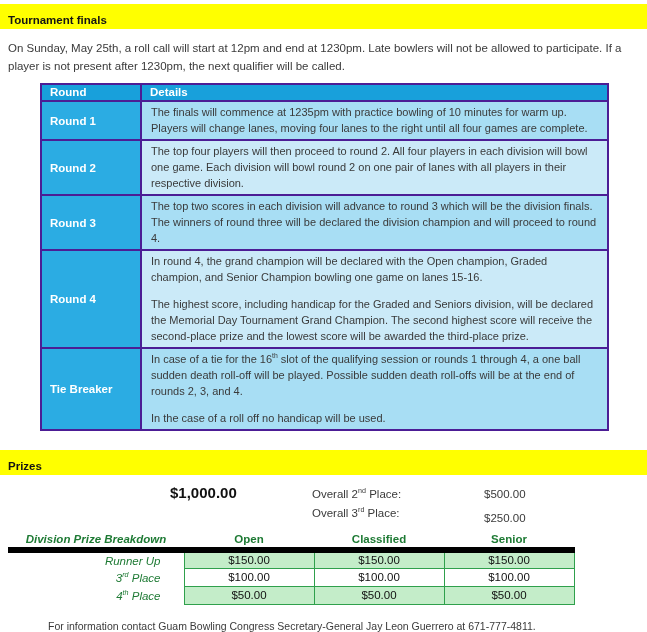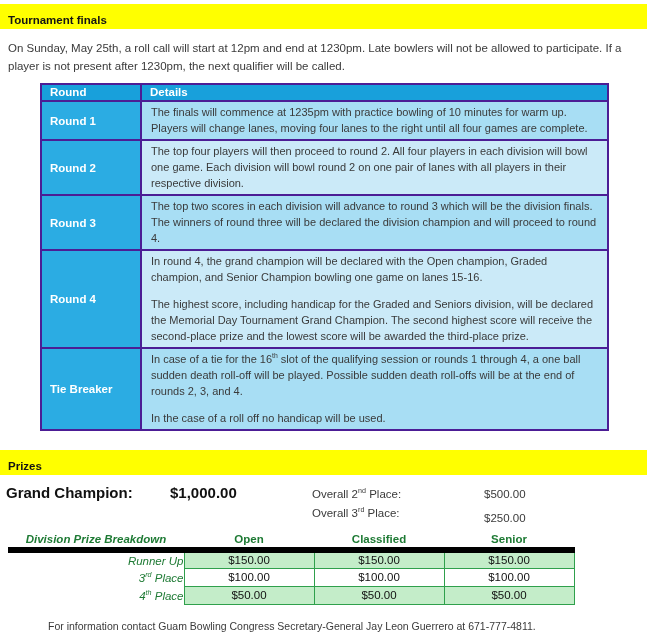--- a/index.html
+++ b/index.html
@@ -68,21 +68,21 @@
   }
   table.division col.d-label { width:176px; }
   table.division col.d-val   { width:130px; }
   table.division th {
     color:#1E7A34; font-weight:700; text-align:center;
     border-bottom:6px solid #000000; padding:1px 2px 2px 2px;
   }
   th.breakdown { font-style:italic; }
   td.rowlabel {
     color:#1E7A34; font-style:italic; text-align:right;
-    padding:1px 0 1px 2px; white-space:nowrap;
+    padding:1px 23px 1px 2px; white-space:nowrap;
   }
   td.val {
     border:1.5px solid #2FA04C; text-align:center; color:#111111;
     padding:1px 0 2px 0; height:18px;
   }
   tr.greenfill td.val { background:#C4EDC9; }
 
   .footer {
     margin:15px 0 0 48px; font-size:10.5px; color:#3a3a3a; white-space:nowrap;
   }
@@ -139,21 +139,20 @@
         <div class="blank-line"></div>
         <p>In the case of a roll off no handicap will be used.</p>
       </td>
     </tr>
   </tbody>
 </table>
 
 <div class="banner" style="margin-top:19px;">Prizes</div>
 
 <div class="prize-grid">
-  <span class="gc-label">Grand Champion:</span>
   <span class="gc-value">$1,000.00</span>
   <span class="ov ov2l"><span>Overall 2</span><sup>nd</sup><span> Place:</span></span>
   <span class="ov ov2v">$500.00</span>
   <span class="ov ov3l"><span>Overall 3</span><sup>rd</sup><span> Place:</span></span>
   <span class="ov ov3v">$250.00</span>
 </div>
 
 <table class="division">
   <colgroup>
       <col class="d-label">

